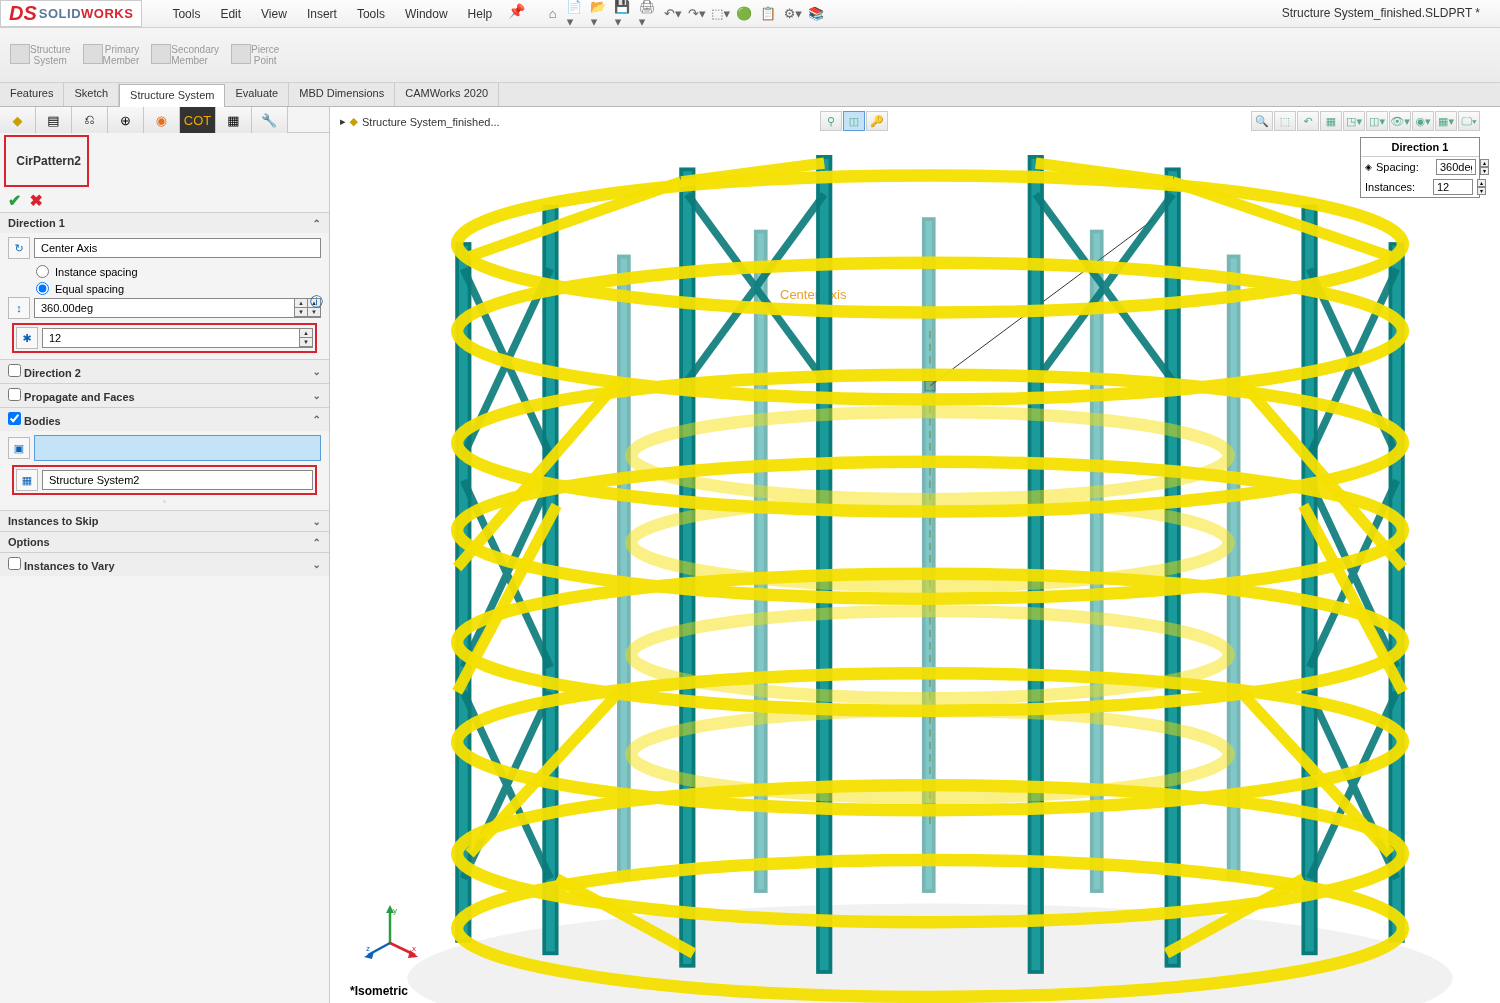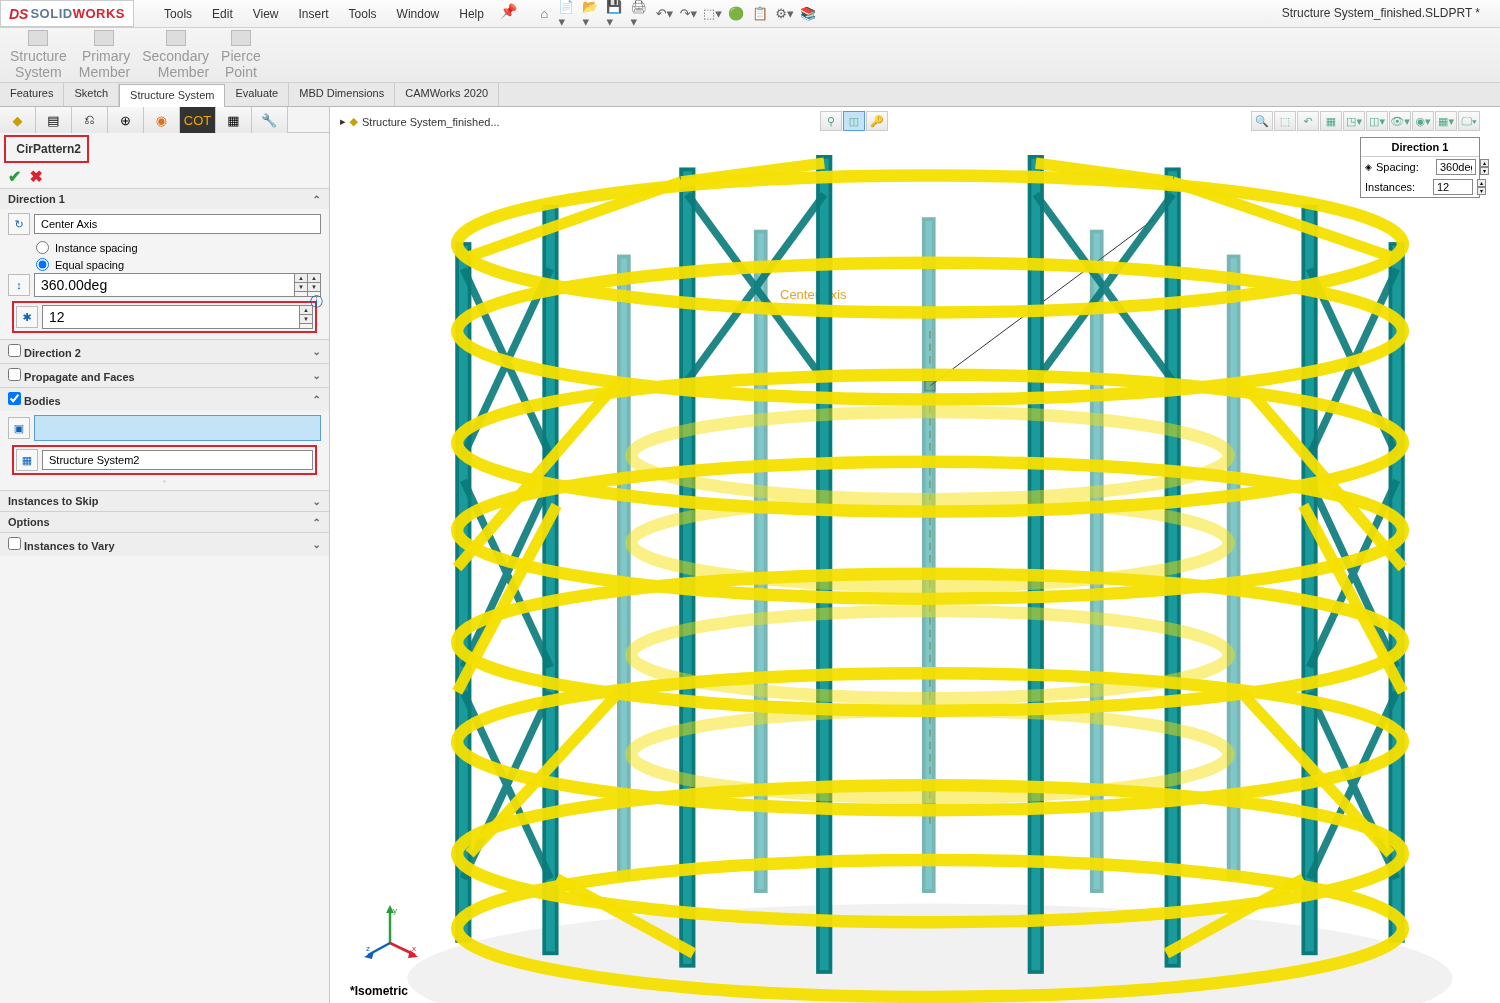--- a/index.html
+++ b/index.html
@@ -1,52 +1,52 @@
 <!DOCTYPE html>
 <html><head>
 <meta charset="utf-8">
 <style>
 * { margin: 0; padding: 0; box-sizing: border-box; font-family: "Segoe UI", Arial, sans-serif; }
 body { width: 1500px; height: 1003px; background: #f0f0f0; overflow: hidden; position: relative; }
 
 
 .topbar { height: 28px; background: linear-gradient(#fdfdfd,#f0f0f0); border-bottom: 1px solid #d0d0d0; display: flex; align-items: center; }
 .logo { display: flex; align-items: center; padding: 0 8px; height: 100%; border:1px solid #ccc; background:#fff;}
-.logo-ds { color: #d9232e; font-weight: bold; font-style: italic; font-size: 14px; margin-right: 2px;}
+.logo-ds { color: #d9232e; font-weight: bold; font-style: italic; font-size: 20px; margin-right: 2px;}
 .logo-solid { color:#5b7a9a; font-weight:bold; font-size:13px; letter-spacing:0.5px;}
 .logo-works { color:#d9232e; font-weight:bold; font-size:13px; letter-spacing:0.5px;}
 .menu { display: flex; margin-left: 20px; }
 .menu-item { padding: 4px 10px; font-size: 12px; color: #333; cursor: pointer; }
 .pin-icon{color:#0a63b8;font-size:14px;padding:0 6px;}
 .toolbar-icons { display:flex; align-items:center; margin-left:10px; gap:2px;}
 .tb-icon{width:22px;height:22px;display:flex;align-items:center;justify-content:center;font-size:13px;color:#666;border:1px solid transparent;}
 .doc-title{position:absolute;right:20px;top:6px;font-size:12px;color:#333;}
 
 
 .ribbon { height: 55px; background: linear-gradient(#f5f5f5,#ebebeb); border-bottom: 1px solid #d0d0d0; display:flex; padding-left:4px;}
-.ribbon-btn{display:flex;flex-direction:column;align-items:center;justify-content:center;padding:2px 6px;font-size:14px;color:#999;min-width:50px;}
+.ribbon-btn{display:flex;align-items:center;justify-content:center;padding:2px 6px;font-size:10px;color:#999;min-width:50px;}
 .ribbon-btn .r-icon{width:20px;height:20px;background:#ddd;margin-bottom:2px;border:1px solid #bbb;}
 
 
 .tabs{height:24px;background:#e8e8e8;border-bottom:1px solid #b8b8b8;display:flex;}
 .tab{padding:4px 10px;font-size:11px;color:#333;border-right:1px solid #ccc;background:#e8e8e8;cursor:pointer;}
 .tab.active{background:#fff;border-top:1px solid #b8b8b8;border-left:1px solid #b8b8b8;border-right:1px solid #b8b8b8;position:relative;top:1px;}
 
 
 .main{display:flex;height:calc(100% - 107px);}
 .side-panel{width:330px;background:#f4f4f4;border-right:1px solid #c8c8c8;display:flex;flex-direction:column;}
 .viewport{flex:1;background:#fff;position:relative;overflow:hidden;}
 
 
 .side-icons{height:26px;display:flex;border-bottom:1px solid #c8c8c8;}
 .side-icon{width:36px;height:26px;border-right:1px solid #c8c8c8;display:flex;align-items:center;justify-content:center;font-size:13px;background:linear-gradient(#f8f8f8,#e8e8e8);}
 .side-icon.yellow{color:#c9a000;}
 
 
-.pm-header{display:flex;align-items:center;padding:4px 6px;border:2px solid #d9232e;margin:2px 240px 2px 4px;text-align:right;}
+.pm-header{display:flex;align-items:center;padding:16px 6px;border:2px solid #d9232e;margin:2px 240px 2px 4px;text-align:right;}
 .pm-header-icon{width:16px;height:16px;margin-right:4px;}
 .pm-title{font-size:12px;font-weight:bold;color:#333;}
 .help-icon{position:absolute;left:310px;top:160px;color:#0a63b8;font-size:13px;}
 .ok-cancel{display:flex;gap:8px;padding:2px 8px;}
 .ok-cancel span{font-size:16px;font-weight:bold;}
 .ok{color:#2a9d3e;}
 .cancel{color:#d9232e;}
 
 
 .pm-scroll{overflow-y:auto;flex:1;}
@@ -55,21 +55,21 @@
 .group-body{padding:4px 8px;}
 .chev{color:#666;font-size:10px;}
 .field-row{display:flex;align-items:center;margin-bottom:4px;}
 .field-icon{width:22px;height:22px;border:1px solid #bbb;background:#f8f8f8;margin-right:4px;display:flex;align-items:center;justify-content:center;font-size:11px;color:#0a63b8;}
 .field-input{flex:1;border:1px solid #888;padding:3px 6px;font-size:11px;background:#fff;}
 .radio-row{display:flex;align-items:center;padding:2px 0 2px 28px;font-size:11px;}
 .radio-row input{margin-right:6px;}
 .check-row{display:flex;align-items:center;padding:2px 0 2px 28px;font-size:11px;}
 .check-row input{margin-right:6px;}
 .spinner{display:flex;border:1px solid #888;}
-.spinner input{border:none;flex:1;padding:3px 6px;font-size:14px;}
+.spinner input{border:none;flex:1;padding:3px 6px;font-size:11px;}
 .spinner-btns{display:flex;flex-direction:column;border-left:1px solid #888;}
 .spinner-btns span{font-size:6px;padding:0 3px;line-height:8px;color:#333;background:#eee;border-bottom:1px solid #888;}
 .highlight-red{border:2px solid #d9232e;padding:2px;margin:2px 4px;}
 .blue-field{background:#c5e3f6;border:1px solid #5a9cd8;height:26px;flex:1;}
 
 
 .overlay-box{position:absolute;top:30px;right:20px;background:#fff;border:1px solid #888;font-size:11px;width:120px;}
 .overlay-title{text-align:center;padding:3px;border-bottom:1px solid #ccc;font-weight:bold;}
 .overlay-row{display:flex;align-items:center;padding:2px 4px;gap:4px;}
 .overlay-row label{flex:0 0 56px;}
@@ -140,21 +140,21 @@
       <span style="white-space:pre-line;text-align:center;">Structure
 System</span>
     </div>
   <div class="ribbon-btn">
       <div class="r-icon"></div>
       <span style="white-space:pre-line;text-align:right;">Primary
 Member</span>
     </div>
   <div class="ribbon-btn">
       <div class="r-icon"></div>
-      <span style="white-space:pre-line;text-align:right;">Secondary
+      <span style="white-space:pre-line;text-align:left;">Secondary
 Member</span>
     </div>
   <div class="ribbon-btn">
       <div class="r-icon"></div>
       <span style="white-space:pre-line;text-align:center;">Pierce
 Point</span>
     </div>
 </div>
 
 <div class="tabs">

